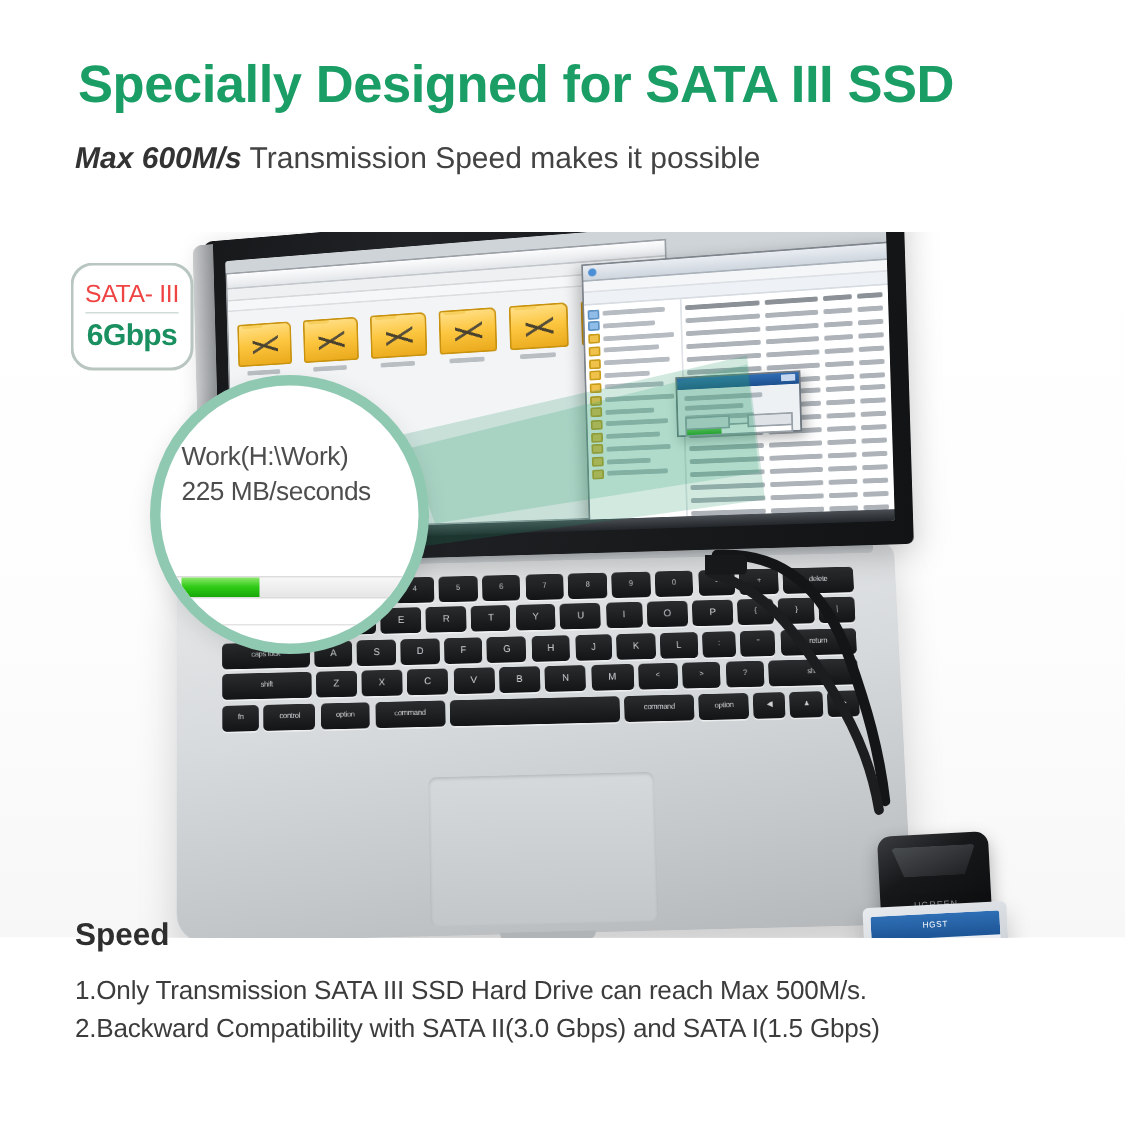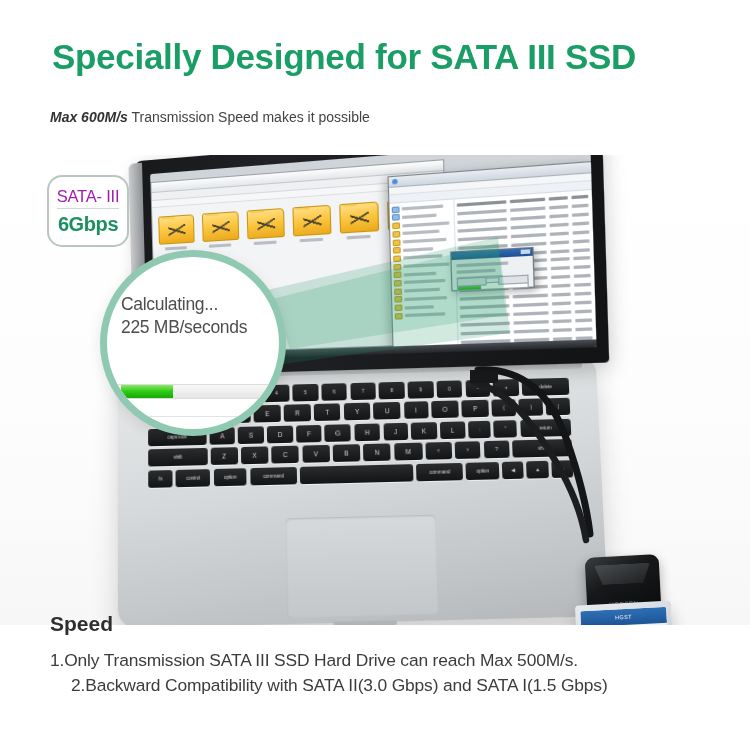--- a/index.html
+++ b/index.html
@@ -11,34 +11,34 @@
   }
   .page{position:absolute;inset:0;}
 
   
   .headline{
     position:absolute;left:52px;top:38px;width:660px;
     font-size:35px;font-weight:bold;letter-spacing:-.3px;
     color:#1a9e66;line-height:1.1;white-space:nowrap;
   }
   .subline{
-    position:absolute;left:50px;top:108px;width:640px;
-    font-size:14px;color:#434343;line-height:1.42;
+    position:absolute;left:50px;top:92px;width:640px;
+    font-size:20px;color:#434343;line-height:1.42;
   }
   .subline .em{font-weight:bold;font-style:italic;color:#333;}
 
   
   .badge{
     position:absolute;left:47px;top:175px;width:82px;height:72px;
     border:2px solid #b9c6c0;border-radius:15px;background:#ffffff;
     box-sizing:border-box;z-index:22;
     display:flex;flex-direction:column;align-items:center;justify-content:center;
   }
   .badge-top{
-    font-size:16.5px;color:#a21caf;letter-spacing:-.2px;line-height:1;
+    font-size:16.5px;color:#ef4444;letter-spacing:-.2px;line-height:1;
     padding-bottom:4px;
   }
   .badge-rule{width:62px;height:1px;background:#cfdcd6;}
   .badge-bot{
     font-size:20px;font-weight:bold;color:#1a8f60;letter-spacing:-.4px;
     line-height:1;padding-top:5px;
   }
 
   
   .stage{position:absolute;left:0;top:155px;width:750px;height:470px;overflow:hidden;}
@@ -220,21 +220,21 @@
     background:linear-gradient(180deg,#8ae86a 0%,#2fcb16 48%,#17a808 100%);}
   .loupe .rule{position:absolute;left:-14px;right:-6px;bottom:12px;height:1px;background:#e3e3e3;}
 
   
   .notice-h{
     position:absolute;left:50px;top:612px;font-size:21px;font-weight:bold;color:#2e2e2e;
   }
   .notice-1{position:absolute;left:50px;top:650px;font-size:17.4px;color:#3c3c3c;
     letter-spacing:-.15px;white-space:nowrap;}
   .notice-2{position:absolute;left:50px;top:675px;font-size:17.4px;color:#3c3c3c;
-    letter-spacing:-.15px;white-space:nowrap;margin-left:21px;}
+    letter-spacing:-.15px;white-space:nowrap;}
 </style>
 </head>
 <body>
 
 <div class="page">
 
   <div class="headline">Specially Designed for SATA III SSD</div>
 
   <div class="subline">
     <span class="em">Max 600M/s</span><span> Transmission Speed makes it possible</span><br>
@@ -591,21 +591,21 @@
 
     </div>
 
     <svg class="cone" viewBox="0 0 330 200">
       <polygon points="318,22 330,118 96,150 74,78" fill="#1f8f62" opacity="0.20"></polygon>
       <polygon points="318,28 326,100 110,134 92,84" fill="#35a378" opacity="0.22"></polygon>
     </svg>
 
     <div class="loupe">
       <div class="lines">
-        <div>Calculating...</div>
+        <div>Work(H:\Work)</div>
         <div>225 MB/seconds</div>
       </div>
       <div class="pbar">
         <i style="width: 27%;"></i>
       </div>
       <div class="rule"></div>
     </div>
   </div>
 
   <div class="notice-h">Speed</div>

